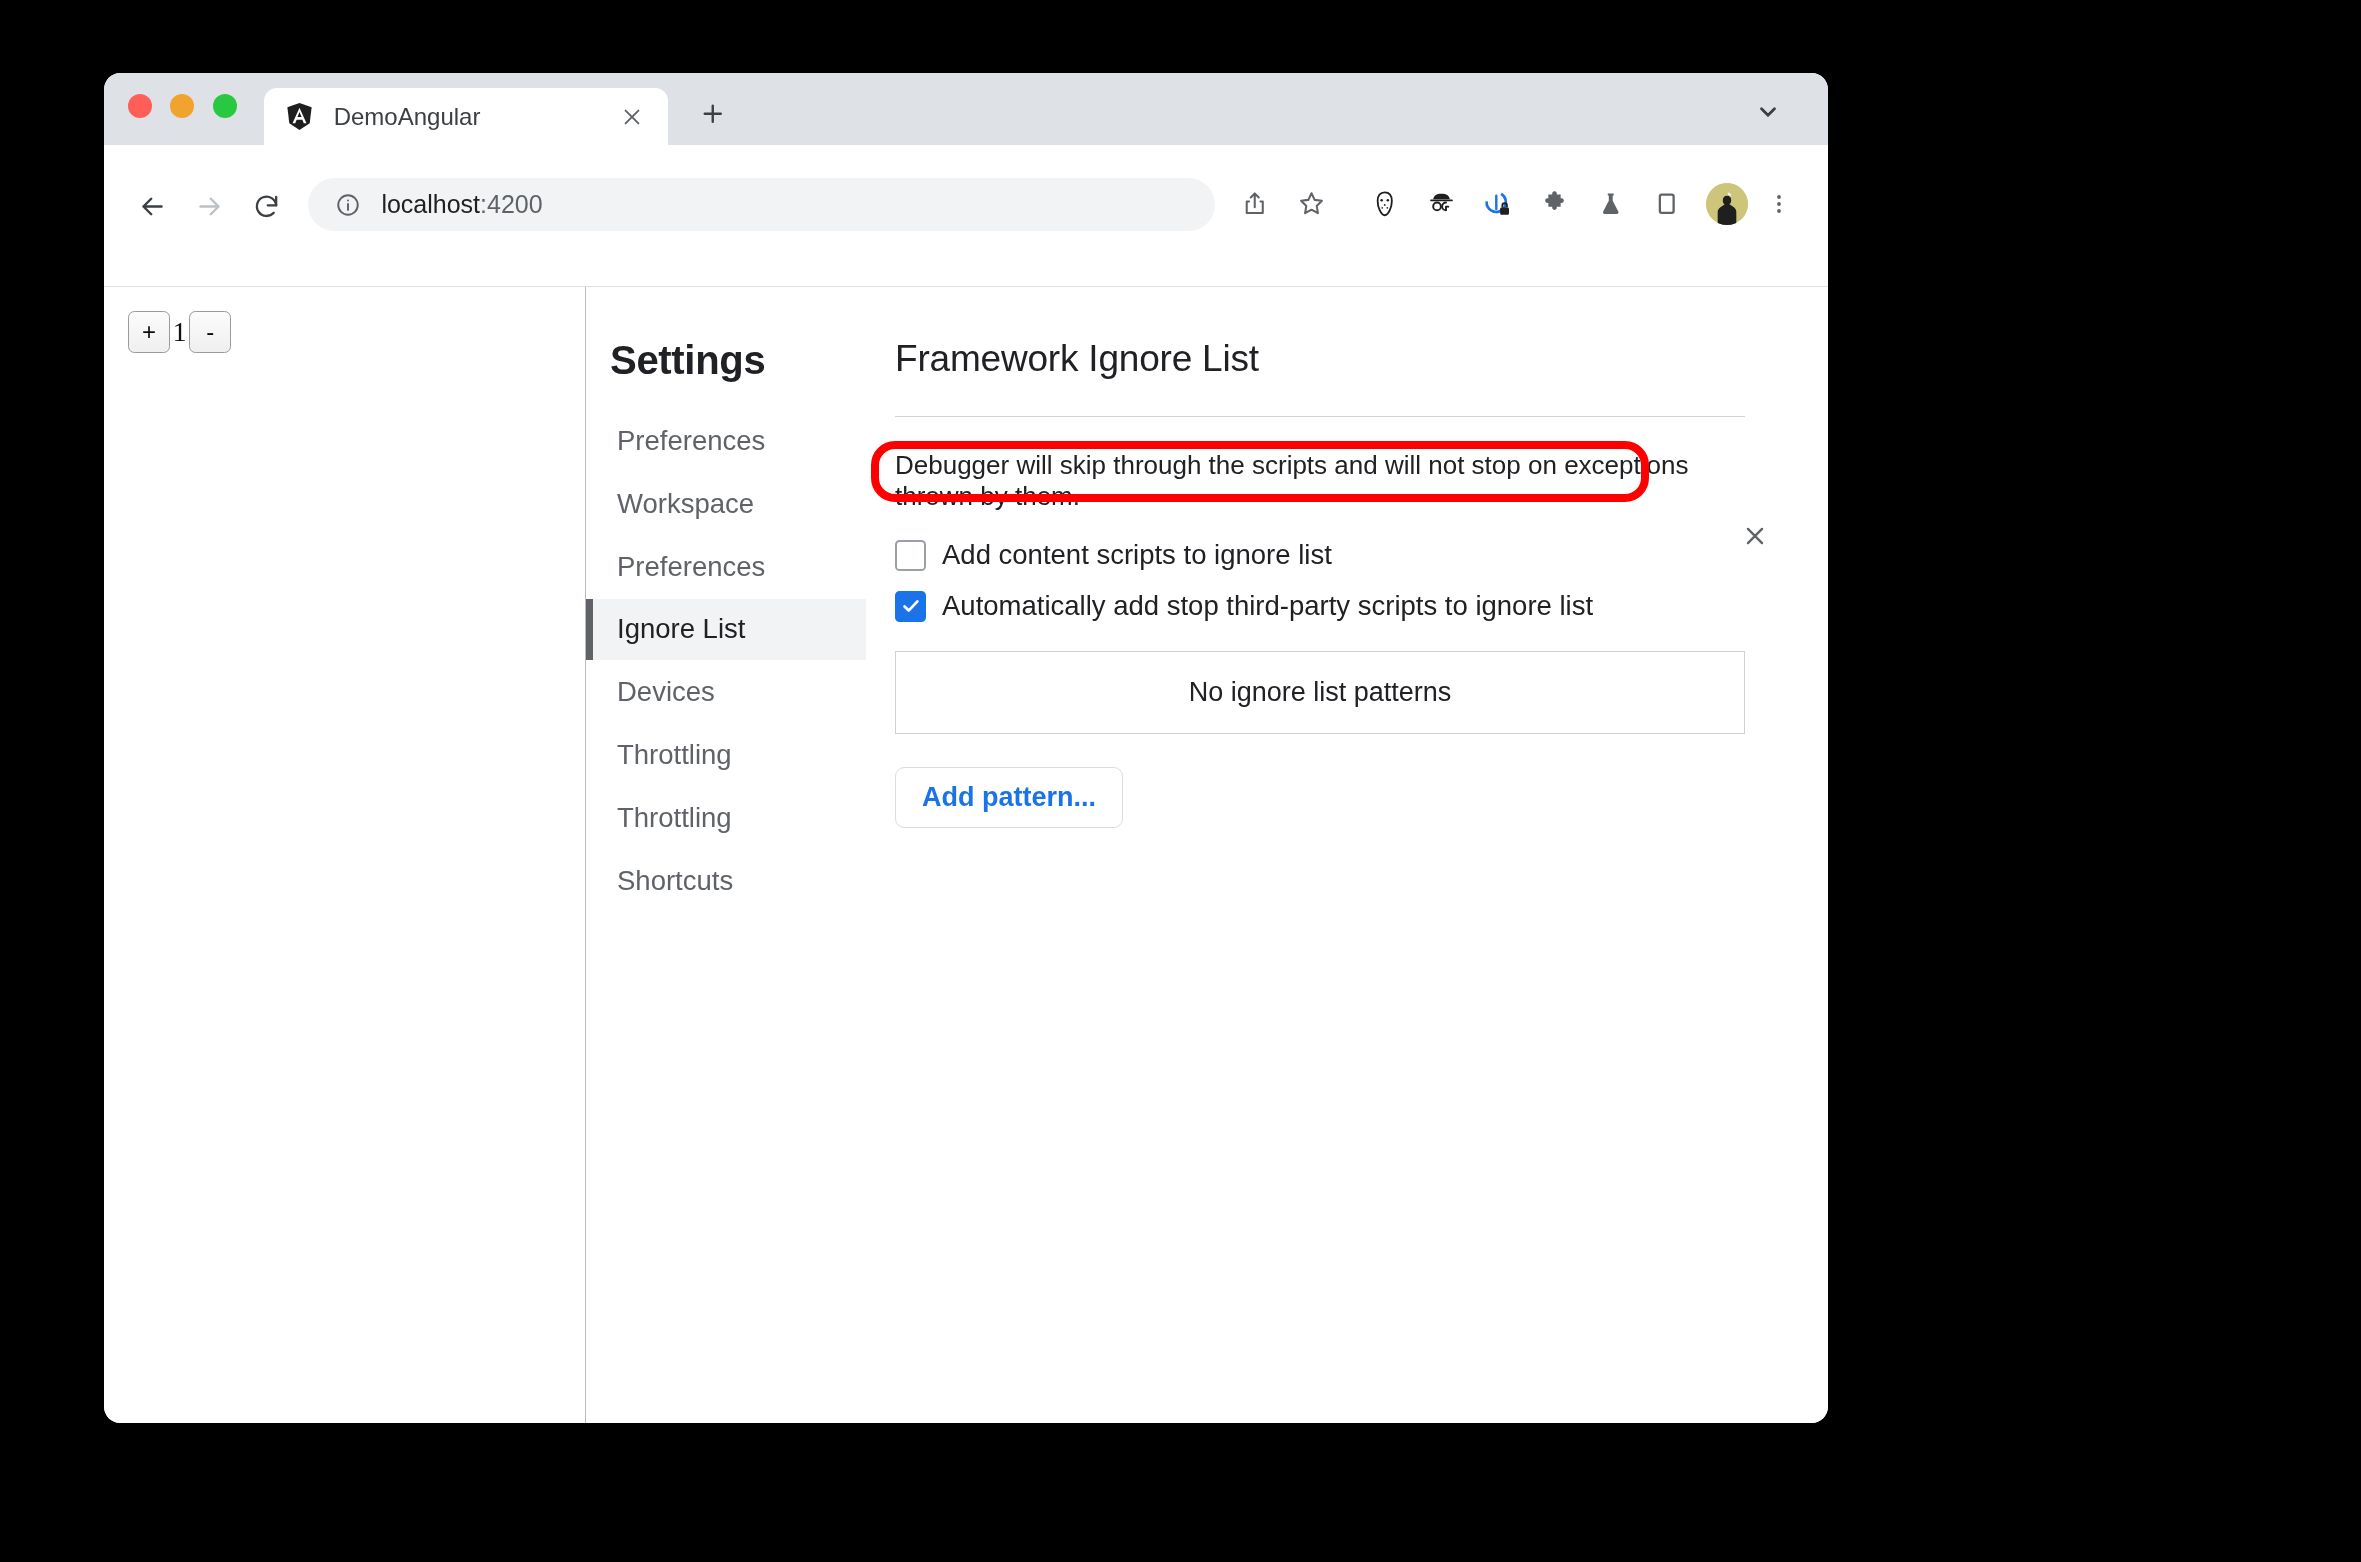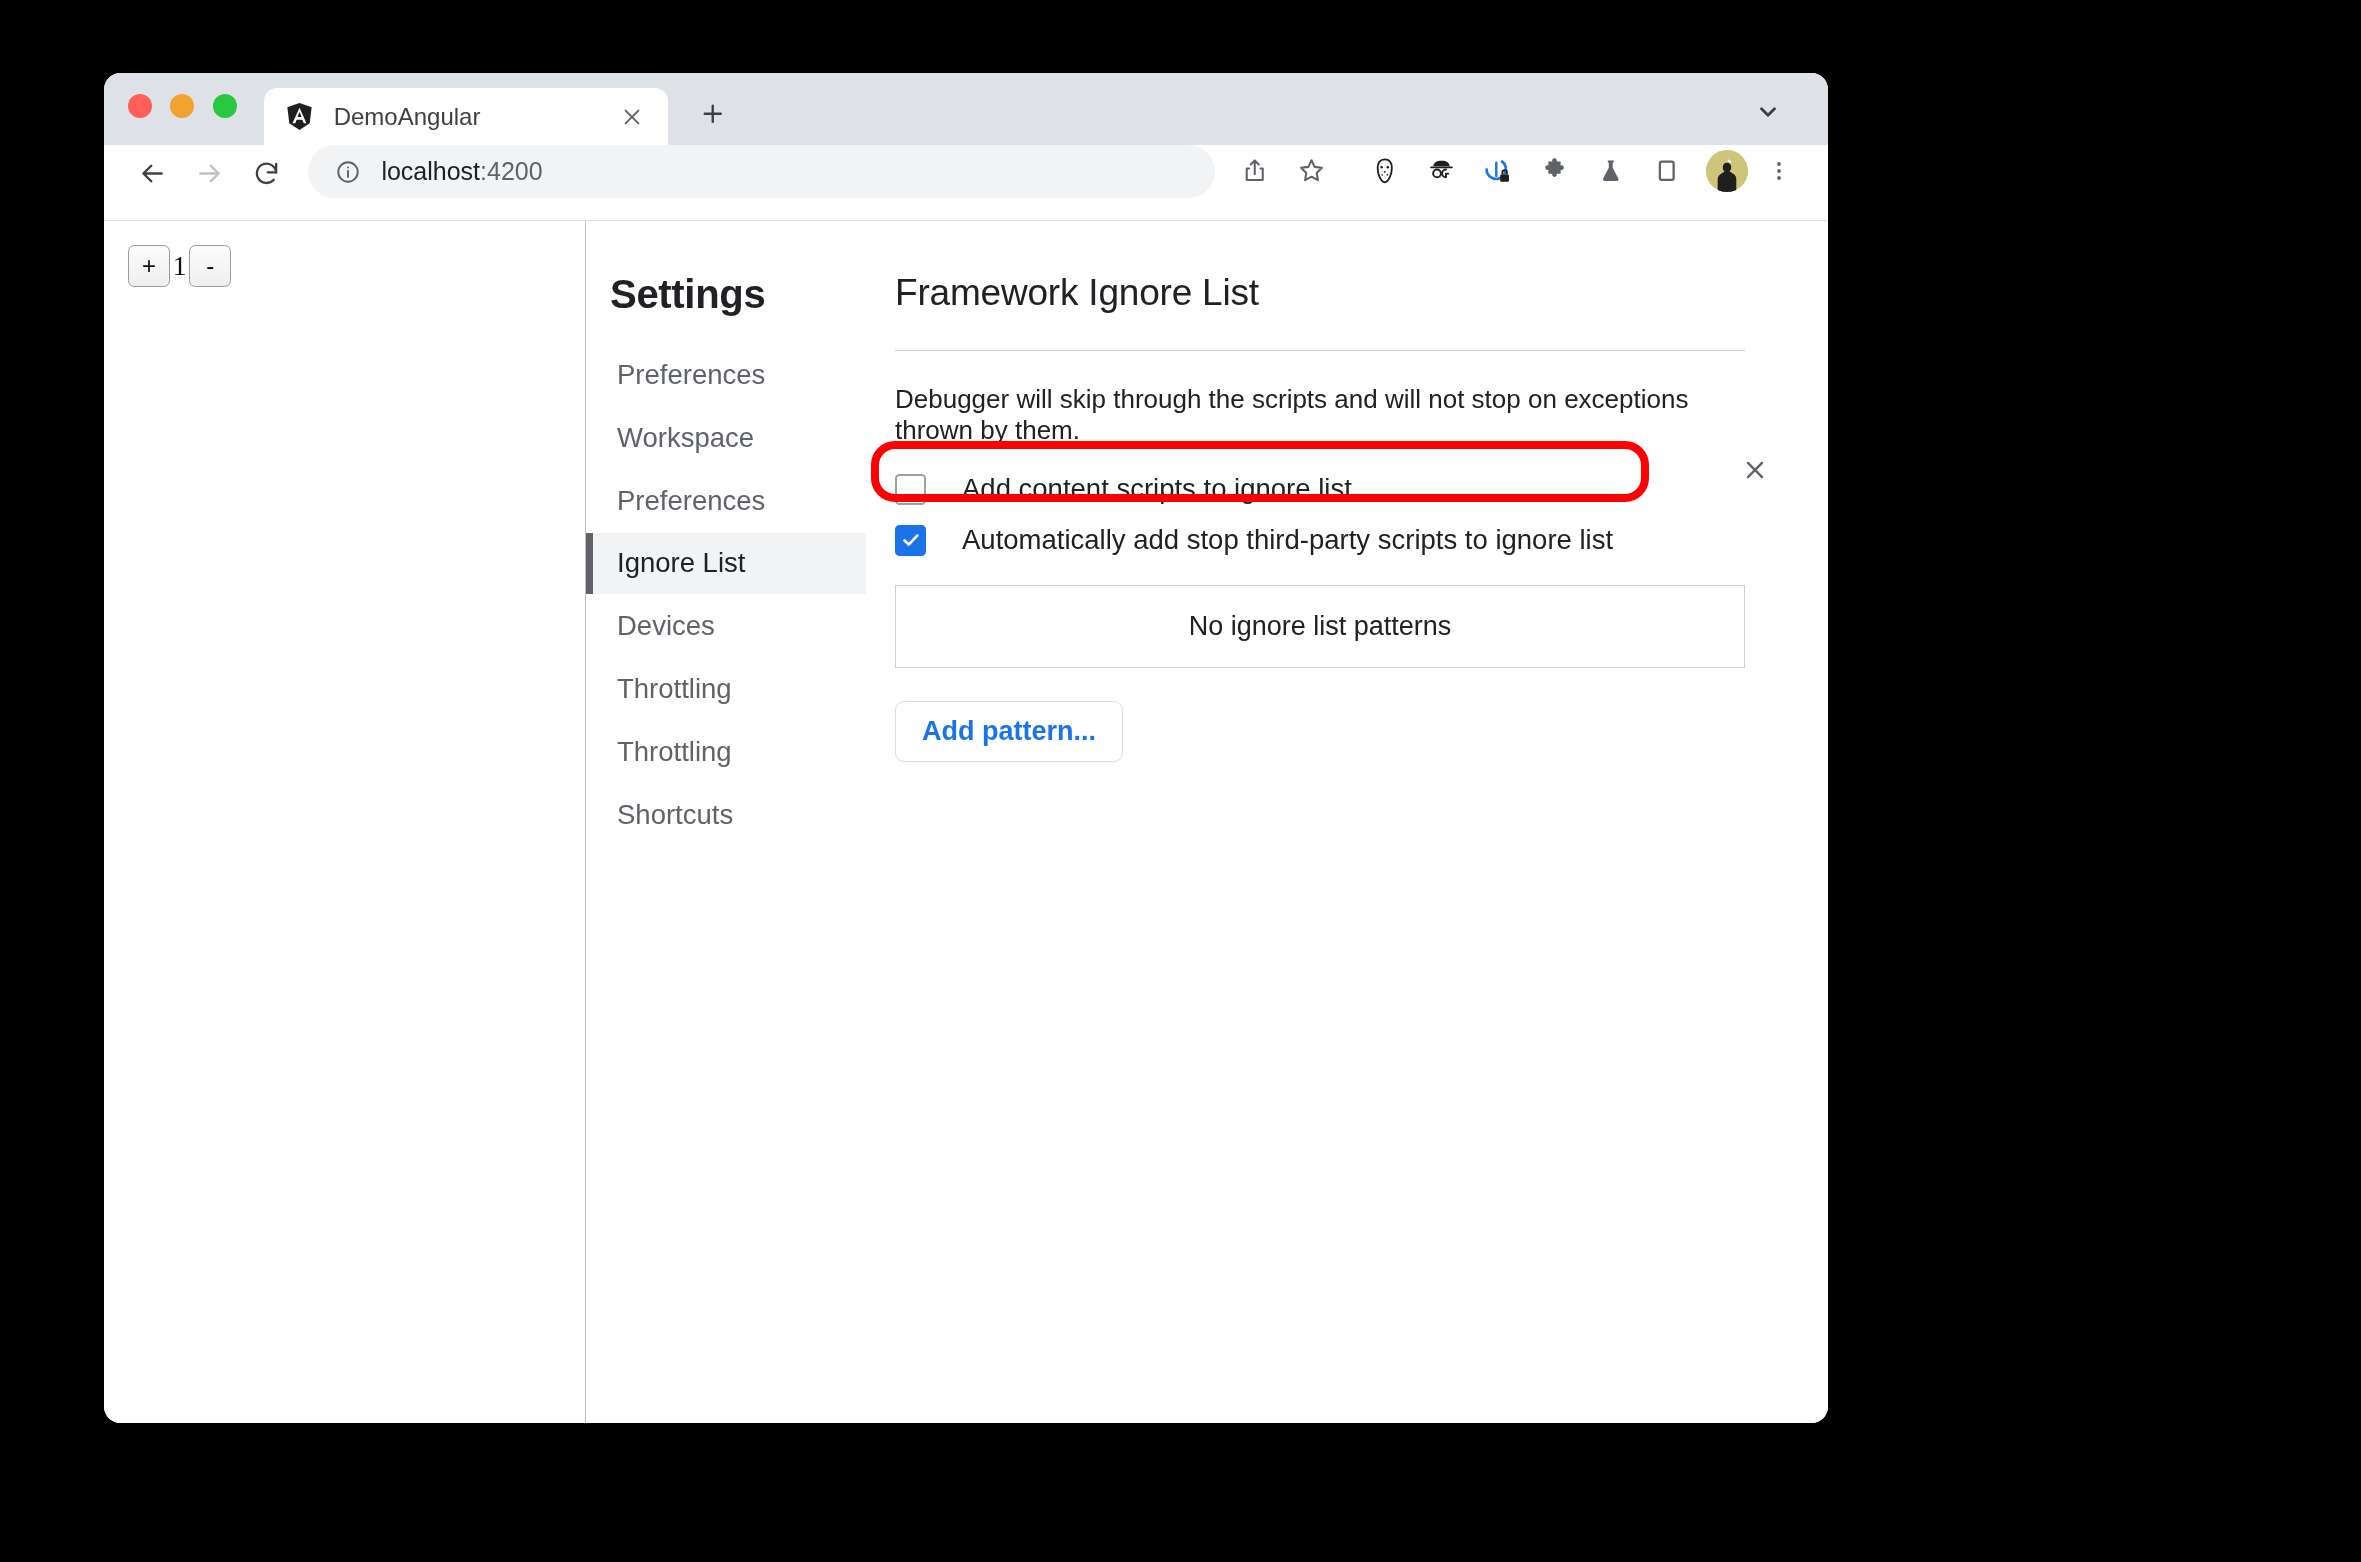--- a/index.html
+++ b/index.html
@@ -13,20 +13,21 @@
   
   .window {
     position: absolute;
     left: 104px; top: 73px;
     width: 1724px; height: 1350px;
     background: #ffffff;
     border-radius: 16.5px;
     overflow: hidden;
     display: flex;
     flex-direction: column;
+    gap: 33px;
   }
 
   
   .tabstrip {
     height: 72px;
     background: #dee1e6;
     display: flex;
     align-items: flex-end;
     padding-left: 24px;
     position: relative;
@@ -261,21 +262,21 @@
     flex: none;
   }
   .checkbox.checked {
     background: #1a73e8;
     border-color: #1a73e8;
     display: flex;
     align-items: center;
     justify-content: center;
   }
   .cb-label {
-    margin-left: 36px;
+    margin-left: 16px;
     font-size: 27.5px;
     color: #202124;
     white-space: nowrap;
   }
 
   .pattern-box {
     margin-top: 24px;
     height: 83px;
     max-width: 1171px;
     border: 1.8px solid #cdd0d4;

